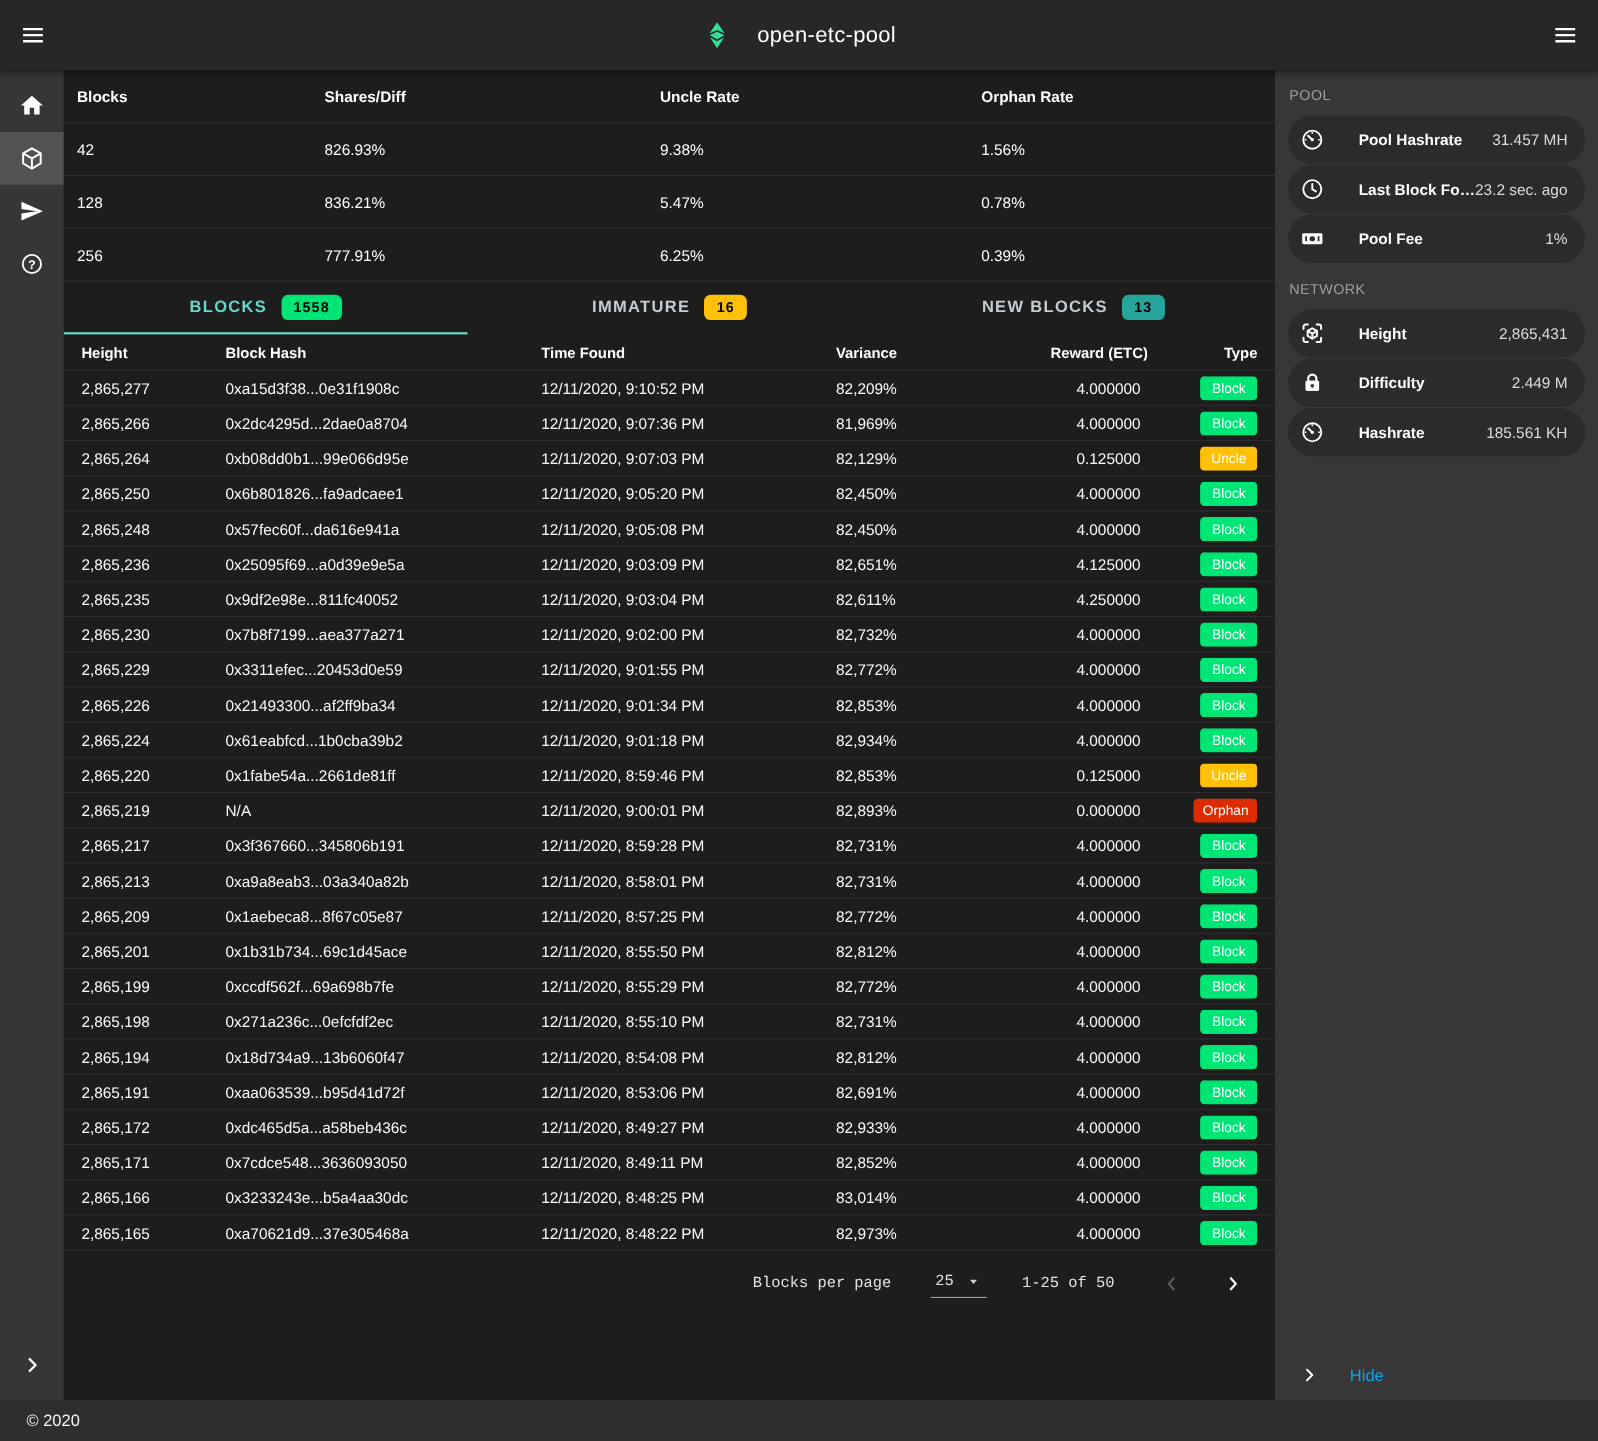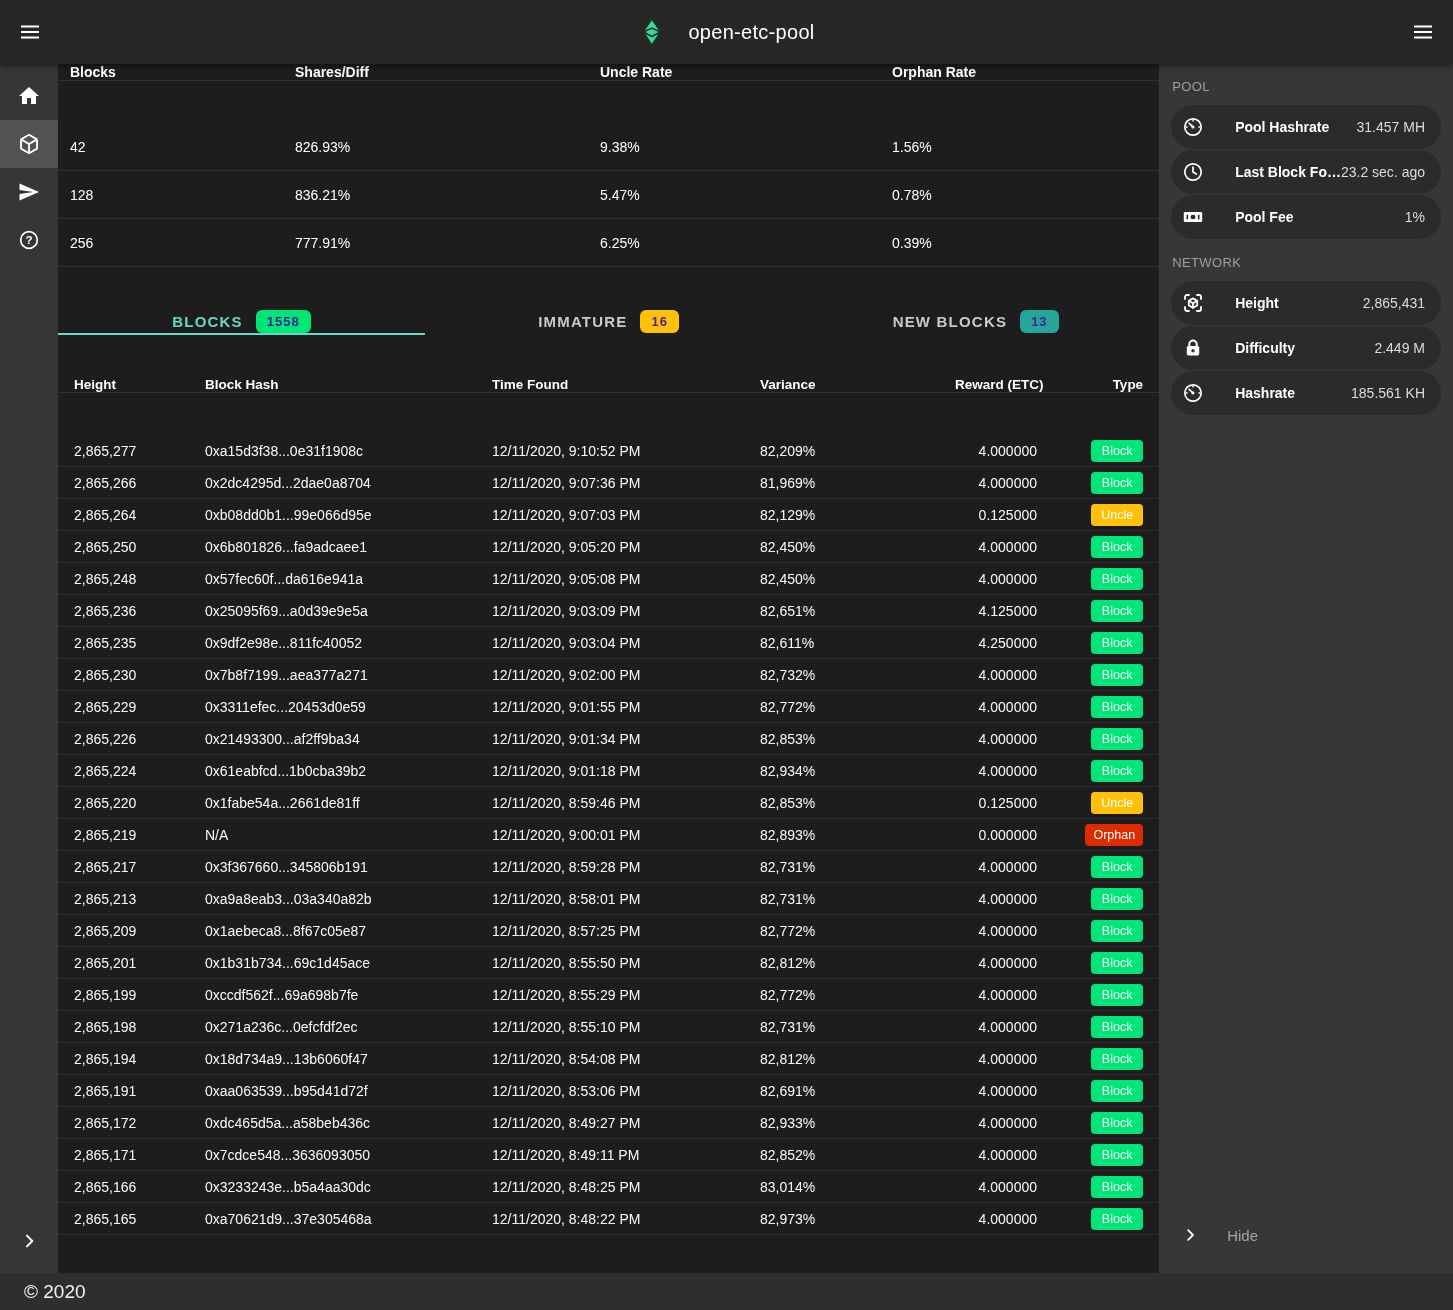--- a/index.html
+++ b/index.html
@@ -32,41 +32,41 @@
 
   
   .rail { flex:0 0 58px; background:#363636; display:flex; flex-direction:column; }
   .rail-item { height:48px; display:flex; align-items:center; justify-content:center; cursor:pointer; }
   .rail-item.first { margin-top:8px; }
   .rail-item.active { background:#525252; }
   .rail-spacer { flex:1; }
   .rail-bottom { margin-bottom:8px; }
 
   
-  .content { flex:1 1 auto; min-width:0; background:#1d1d1d; display:flex; flex-direction:column;gap:42px; }
+  .content { flex:1 1 auto; min-width:0; background:#1d1d1d; display:flex; flex-direction:column; }
 
   
   .stats-header, .stats-row {
     display:grid; grid-template-columns:225px 305px 292px 1fr;
     align-items:center; height:48px; padding-left:12px;
     border-bottom:1px solid #313131; font-size:14px;
   }
   .stats-header { font-weight:bold; }
   .stats-cell { padding-right:8px; }
 
   
   .tabs { display:flex; height:47px; margin-top:1px; }
   .tab {
     flex:1; display:flex; align-items:center; justify-content:center; gap:13px;
     font-size:15px; font-weight:bold; letter-spacing:1.2px;
     color:#c3cdd1; cursor:pointer; border-bottom:2px solid transparent;
   }
   .tab.active { color:#66d7c8; border-bottom-color:#66d7c8; }
   .count-badge {
-    color:#4c1d95; font-size:13px; font-weight:bold; letter-spacing:1px;
+    color:#000000; font-size:13px; font-weight:bold; letter-spacing:1px;
     padding:4px 11px; border-radius:6px;
   }
 
   
   .blocks-header, .trow {
     display:grid; grid-template-columns:131px 287px 268px 195px 88px 1fr;
     align-items:center; padding:0 16px;
   }
   .blocks-header { height:33px; font-size:13.5px; font-weight:bold; border-bottom:1px solid #323232; }
   .trow { height:32px; font-size:14px; border-bottom:1px solid #2d2d2d; color:#fafafa; }
@@ -100,28 +100,28 @@
   .section-label { color:#9e9e9e; font-size:13px; padding:15px 0 11px 13px; letter-spacing:.4px; }
   .pill {
     height:44px; margin:0 12px 1px 12px; background:#2b2b2b; border-radius:22px;
     display:flex; align-items:center; padding:0 16px 0 10px;
   }
   .pill-icon { width:24px; height:24px; display:flex; align-items:center; justify-content:center; flex:0 0 24px; }
   .pill-label { margin-left:30px; font-size:14px; font-weight:bold; color:#fff; white-space:nowrap; }
   .pill-value { margin-left:auto; font-size:14px; color:#dcdcdc; white-space:nowrap; }
   .sidebar-spacer { flex:1; }
   .hide-row {
-    height:48px; margin-bottom:14px; display:flex; align-items:center;
-    padding-left:22px; gap:28px; cursor:pointer; font-size:15px; color:#a3a3a3;
+    height:48px; margin-bottom:14px; display:flex; align-items:flex-end;
+    padding-left:22px; gap:28px; cursor:pointer; font-size:15px; color:#0ea5e9;
   }
 
   
   .footer {
     flex:0 0 37px; background:#2e2e2e; display:flex; align-items:center;
-    padding-left:24px; font-size:19px; color:#f2f2f2;
+    padding-left:24px; font-size:15px; color:#f2f2f2;
   }
 
   svg { display:block; }
 </style>
 </head>
 <body>
 
 <div class="app">
 
   <div class="topbar">

